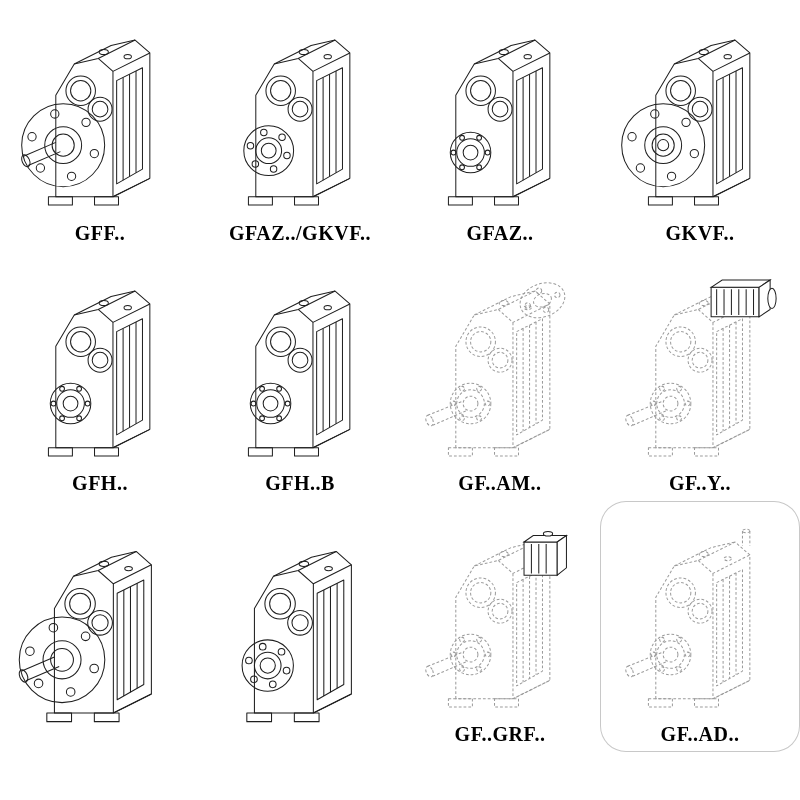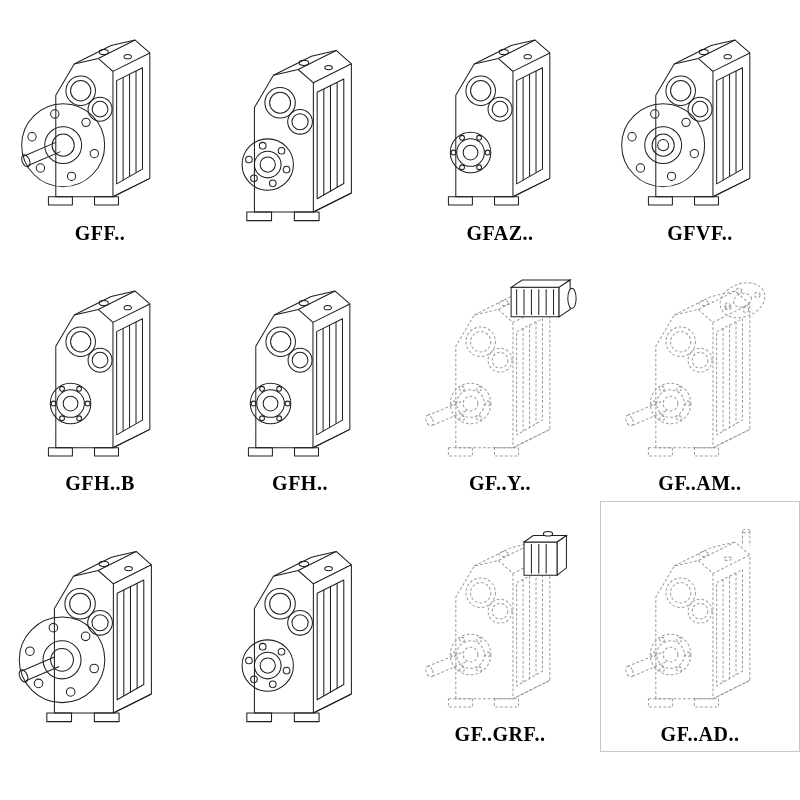--- a/index.html
+++ b/index.html
@@ -7,21 +7,21 @@
   .grid{display:grid;width:800px;height:584px;
         grid-template-columns:repeat(4,1fr);
         grid-template-rows:repeat(3,1fr);}
   figure.cell{margin:0;padding:2px 2px 6px;display:flex;flex-direction:column;
         align-items:center;justify-content:flex-end;}
   .drawing{flex:1;width:100%;display:flex;align-items:center;justify-content:center;min-height:0;}
   .drawing svg{width:97%;height:97%;}
   figcaption.label{font-family:"Liberation Serif",serif;font-weight:700;
         font-size:20px;color:#000;letter-spacing:.5px;white-space:nowrap;line-height:1.2;}
   
-  .grid figure.cell:nth-child(12){box-shadow:inset 0 0 0 1px #c8c8c8;}
+  .grid figure.cell:nth-child(12){box-shadow:inset 0 0 0 1px #c8c8c8;border-radius:26px;}
 </style>
 </head>
 <body>
 
 <div class="page">
   <div class="grid">
 
     <figure class="cell">
       <div class="drawing">
           <svg viewBox="0 0 200 230" xmlns="http://www.w3.org/2000/svg" preserveAspectRatio="xMidYMid meet">
@@ -87,20 +87,21 @@
               <circle cx="71.3" cy="177.8" r="3.5"></circle>
               <circle cx="51.5" cy="172.5" r="3.5"></circle>
               <circle cx="46.2" cy="152.7" r="3.5"></circle>
               <circle cx="60.7" cy="138.2" r="3.5"></circle>
               <circle cx="80.5" cy="143.5" r="3.5"></circle>
               <circle cx="66" cy="158" r="14"></circle>
               <circle cx="66" cy="158" r="8"></circle>
             </g>
           </svg>
         </div>
+      <figcaption class="label">GFAZ../GKVF..</figcaption>
     </figure>
 
     <figure class="cell">
       <div class="drawing">
           <svg viewBox="0 0 200 230" xmlns="http://www.w3.org/2000/svg" preserveAspectRatio="xMidYMid meet">
             <g fill="none" stroke="#1f1f1f" stroke-width="1.1" stroke-linejoin="round">
               <polygon points="52,208 52,98 72,64 98,58 138,38 154,52 154,188 114,208"></polygon>
               <polyline points="98,58 114,72 154,52"></polyline>
               <line x1="114" y1="72" x2="114" y2="208"></line>
               <polyline points="72,64 112,44 138,38"></polyline>
@@ -159,21 +160,57 @@
               <circle cx="35.3" cy="176.8" r="4.5"></circle>
               <circle cx="26.2" cy="142.9" r="4.5"></circle>
               <circle cx="50.9" cy="118.2" r="4.5"></circle>
               <circle cx="84.8" cy="127.3" r="4.5"></circle>
               <circle cx="60" cy="152" r="20"></circle>
               <circle cx="60" cy="152" r="12"></circle>
               <circle cx="60" cy="152" r="6"></circle>
             </g>
           </svg>
         </div>
-      <figcaption class="label">GFVF..</figcaption>
+      <figcaption class="label">GKVF..</figcaption>
+    </figure>
+
+    <figure class="cell">
+      <div class="drawing">
+          <svg viewBox="0 0 200 230" xmlns="http://www.w3.org/2000/svg" preserveAspectRatio="xMidYMid meet">
+            <g fill="none" stroke="#1f1f1f" stroke-width="1.1" stroke-linejoin="round">
+              <polygon points="52,208 52,98 72,64 98,58 138,38 154,52 154,188 114,208"></polygon>
+              <polyline points="98,58 114,72 154,52"></polyline>
+              <line x1="114" y1="72" x2="114" y2="208"></line>
+              <polyline points="72,64 112,44 138,38"></polyline>
+              <line x1="114" y1="208" x2="154" y2="188"></line>
+              <polygon points="44,208 70,208 70,217 44,217"></polygon>
+              <polygon points="94,208 120,208 120,217 94,217"></polygon>
+              <polygon points="118,82 146,68 146,178 118,194"></polygon>
+              <line x1="125" y1="78.5" x2="125" y2="190"></line>
+              <line x1="132" y1="75" x2="132" y2="186"></line>
+              <line x1="139" y1="71.5" x2="139" y2="182"></line>
+              <ellipse cx="104" cy="51" rx="5" ry="2.8"></ellipse>
+              <ellipse cx="130" cy="56" rx="4" ry="2.2"></ellipse>
+              <circle cx="79" cy="93" r="16"></circle>
+              <circle cx="79" cy="93" r="11"></circle>
+              <circle cx="100" cy="113" r="13"></circle>
+              <circle cx="100" cy="113" r="8.5"></circle>
+              <circle cx="68" cy="160" r="22"></circle>
+              <circle cx="68" cy="160" r="15"></circle>
+              <circle cx="68" cy="160" r="8"></circle>
+              <circle cx="86.5" cy="160" r="2.6"></circle>
+              <circle cx="77.3" cy="176" r="2.6"></circle>
+              <circle cx="58.8" cy="176" r="2.6"></circle>
+              <circle cx="49.5" cy="160" r="2.6"></circle>
+              <circle cx="58.8" cy="144" r="2.6"></circle>
+              <circle cx="77.3" cy="144" r="2.6"></circle>
+            </g>
+          </svg>
+        </div>
+      <figcaption class="label">GFH..</figcaption>
     </figure>
 
     <figure class="cell">
       <div class="drawing">
           <svg viewBox="0 0 200 230" xmlns="http://www.w3.org/2000/svg" preserveAspectRatio="xMidYMid meet">
             <g fill="none" stroke="#1f1f1f" stroke-width="1.1" stroke-linejoin="round">
               <polygon points="52,208 52,98 72,64 98,58 138,38 154,52 154,188 114,208"></polygon>
               <polyline points="98,58 114,72 154,52"></polyline>
               <line x1="114" y1="72" x2="114" y2="208"></line>
               <polyline points="72,64 112,44 138,38"></polyline>
@@ -201,51 +238,62 @@
               <circle cx="77.3" cy="144" r="2.6"></circle>
             </g>
           </svg>
         </div>
       <figcaption class="label">GFH..B</figcaption>
     </figure>
 
     <figure class="cell">
       <div class="drawing">
           <svg viewBox="0 0 200 230" xmlns="http://www.w3.org/2000/svg" preserveAspectRatio="xMidYMid meet">
-            <g fill="none" stroke="#1f1f1f" stroke-width="1.1" stroke-linejoin="round">
-              <polygon points="52,208 52,98 72,64 98,58 138,38 154,52 154,188 114,208"></polygon>
-              <polyline points="98,58 114,72 154,52"></polyline>
-              <line x1="114" y1="72" x2="114" y2="208"></line>
-              <polyline points="72,64 112,44 138,38"></polyline>
-              <line x1="114" y1="208" x2="154" y2="188"></line>
-              <polygon points="44,208 70,208 70,217 44,217"></polygon>
-              <polygon points="94,208 120,208 120,217 94,217"></polygon>
-              <polygon points="118,82 146,68 146,178 118,194"></polygon>
-              <line x1="125" y1="78.5" x2="125" y2="190"></line>
-              <line x1="132" y1="75" x2="132" y2="186"></line>
-              <line x1="139" y1="71.5" x2="139" y2="182"></line>
-              <ellipse cx="104" cy="51" rx="5" ry="2.8"></ellipse>
-              <ellipse cx="130" cy="56" rx="4" ry="2.2"></ellipse>
-              <circle cx="79" cy="93" r="16"></circle>
-              <circle cx="79" cy="93" r="11"></circle>
-              <circle cx="100" cy="113" r="13"></circle>
-              <circle cx="100" cy="113" r="8.5"></circle>
-              <circle cx="68" cy="160" r="22"></circle>
-              <circle cx="68" cy="160" r="15"></circle>
-              <circle cx="68" cy="160" r="8"></circle>
-              <circle cx="86.5" cy="160" r="2.6"></circle>
-              <circle cx="77.3" cy="176" r="2.6"></circle>
-              <circle cx="58.8" cy="176" r="2.6"></circle>
-              <circle cx="49.5" cy="160" r="2.6"></circle>
-              <circle cx="58.8" cy="144" r="2.6"></circle>
-              <circle cx="77.3" cy="144" r="2.6"></circle>
-            </g>
-          </svg>
-        </div>
-      <figcaption class="label">GFH..</figcaption>
+            <g fill="none" stroke="#9b9b9b" stroke-width="1.1" stroke-linejoin="round" stroke-dasharray="3 2.2">
+              <polygon points="52,208 52,98 72,64 98,58 138,38 154,52 154,188 114,208"></polygon>
+              <polyline points="98,58 114,72 154,52"></polyline>
+              <line x1="114" y1="72" x2="114" y2="208"></line>
+              <polyline points="72,64 112,44 138,38"></polyline>
+              <line x1="114" y1="208" x2="154" y2="188"></line>
+              <polygon points="44,208 70,208 70,217 44,217"></polygon>
+              <polygon points="94,208 120,208 120,217 94,217"></polygon>
+              <polygon points="118,82 146,68 146,178 118,194"></polygon>
+              <line x1="125" y1="78.5" x2="125" y2="190"></line>
+              <line x1="132" y1="75" x2="132" y2="186"></line>
+              <line x1="139" y1="71.5" x2="139" y2="182"></line>
+              <ellipse cx="104" cy="51" rx="5" ry="2.8"></ellipse>
+              <ellipse cx="130" cy="56" rx="4" ry="2.2"></ellipse>
+              <circle cx="79" cy="93" r="16"></circle>
+              <circle cx="79" cy="93" r="11"></circle>
+              <circle cx="100" cy="113" r="13"></circle>
+              <circle cx="100" cy="113" r="8.5"></circle>
+              <circle cx="68" cy="160" r="22"></circle>
+              <circle cx="68" cy="160" r="15"></circle>
+              <circle cx="68" cy="160" r="8"></circle>
+              <circle cx="86.5" cy="160" r="2.6"></circle>
+              <circle cx="77.3" cy="176" r="2.6"></circle>
+              <circle cx="58.8" cy="176" r="2.6"></circle>
+              <circle cx="49.5" cy="160" r="2.6"></circle>
+              <circle cx="58.8" cy="144" r="2.6"></circle>
+              <circle cx="77.3" cy="144" r="2.6"></circle>
+              <line x1="58" y1="158" x2="21" y2="173"></line>
+              <line x1="63" y1="168" x2="26" y2="184"></line>
+              <ellipse cx="23.5" cy="178.5" rx="3.6" ry="6" transform="rotate(-23 23.5 178.5)"></ellipse>
+            </g>
+            <g fill="none" stroke="#9b9b9b" stroke-width="1.1" stroke-dasharray="3 2.2">
+              <ellipse cx="146" cy="48" rx="25" ry="18" transform="rotate(-20 146 48)"></ellipse>
+              <ellipse cx="146" cy="48" rx="10" ry="7" transform="rotate(-20 146 48)"></ellipse>
+              <circle cx="162" cy="42.2" r="3"></circle>
+              <circle cx="130" cy="53.8" r="3"></circle>
+              <circle cx="149.8" cy="58.3" r="3"></circle>
+              <circle cx="142.2" cy="37.7" r="3"></circle>
+            </g>
+          </svg>
+        </div>
+      <figcaption class="label">GF..AM..</figcaption>
     </figure>
 
     <figure class="cell">
       <div class="drawing">
           <svg viewBox="0 0 200 230" xmlns="http://www.w3.org/2000/svg" preserveAspectRatio="xMidYMid meet">
             <g fill="none" stroke="#9b9b9b" stroke-width="1.1" stroke-linejoin="round" stroke-dasharray="3 2.2">
               <polygon points="52,208 52,98 72,64 98,58 138,38 154,52 154,188 114,208"></polygon>
               <polyline points="98,58 114,72 154,52"></polyline>
               <line x1="114" y1="72" x2="114" y2="208"></line>
               <polyline points="72,64 112,44 138,38"></polyline>
@@ -283,67 +331,20 @@
               <line x1="126" y1="36" x2="126" y2="64"></line>
               <line x1="134" y1="36" x2="134" y2="64"></line>
               <line x1="142" y1="36" x2="142" y2="64"></line>
               <line x1="150" y1="36" x2="150" y2="64"></line>
               <line x1="158" y1="36" x2="158" y2="64"></line>
               <ellipse cx="178" cy="46" rx="4.5" ry="11" fill="#fff"></ellipse>
             </g>
           </svg>
         </div>
       <figcaption class="label">GF..Y..</figcaption>
-    </figure>
-
-    <figure class="cell">
-      <div class="drawing">
-          <svg viewBox="0 0 200 230" xmlns="http://www.w3.org/2000/svg" preserveAspectRatio="xMidYMid meet">
-            <g fill="none" stroke="#9b9b9b" stroke-width="1.1" stroke-linejoin="round" stroke-dasharray="3 2.2">
-              <polygon points="52,208 52,98 72,64 98,58 138,38 154,52 154,188 114,208"></polygon>
-              <polyline points="98,58 114,72 154,52"></polyline>
-              <line x1="114" y1="72" x2="114" y2="208"></line>
-              <polyline points="72,64 112,44 138,38"></polyline>
-              <line x1="114" y1="208" x2="154" y2="188"></line>
-              <polygon points="44,208 70,208 70,217 44,217"></polygon>
-              <polygon points="94,208 120,208 120,217 94,217"></polygon>
-              <polygon points="118,82 146,68 146,178 118,194"></polygon>
-              <line x1="125" y1="78.5" x2="125" y2="190"></line>
-              <line x1="132" y1="75" x2="132" y2="186"></line>
-              <line x1="139" y1="71.5" x2="139" y2="182"></line>
-              <ellipse cx="104" cy="51" rx="5" ry="2.8"></ellipse>
-              <ellipse cx="130" cy="56" rx="4" ry="2.2"></ellipse>
-              <circle cx="79" cy="93" r="16"></circle>
-              <circle cx="79" cy="93" r="11"></circle>
-              <circle cx="100" cy="113" r="13"></circle>
-              <circle cx="100" cy="113" r="8.5"></circle>
-              <circle cx="68" cy="160" r="22"></circle>
-              <circle cx="68" cy="160" r="15"></circle>
-              <circle cx="68" cy="160" r="8"></circle>
-              <circle cx="86.5" cy="160" r="2.6"></circle>
-              <circle cx="77.3" cy="176" r="2.6"></circle>
-              <circle cx="58.8" cy="176" r="2.6"></circle>
-              <circle cx="49.5" cy="160" r="2.6"></circle>
-              <circle cx="58.8" cy="144" r="2.6"></circle>
-              <circle cx="77.3" cy="144" r="2.6"></circle>
-              <line x1="58" y1="158" x2="21" y2="173"></line>
-              <line x1="63" y1="168" x2="26" y2="184"></line>
-              <ellipse cx="23.5" cy="178.5" rx="3.6" ry="6" transform="rotate(-23 23.5 178.5)"></ellipse>
-            </g>
-            <g fill="none" stroke="#9b9b9b" stroke-width="1.1" stroke-dasharray="3 2.2">
-              <ellipse cx="146" cy="48" rx="25" ry="18" transform="rotate(-20 146 48)"></ellipse>
-              <ellipse cx="146" cy="48" rx="10" ry="7" transform="rotate(-20 146 48)"></ellipse>
-              <circle cx="162" cy="42.2" r="3"></circle>
-              <circle cx="130" cy="53.8" r="3"></circle>
-              <circle cx="149.8" cy="58.3" r="3"></circle>
-              <circle cx="142.2" cy="37.7" r="3"></circle>
-            </g>
-          </svg>
-        </div>
-      <figcaption class="label">GF..AM..</figcaption>
     </figure>
 
     <figure class="cell">
       <div class="drawing">
           <svg viewBox="0 0 200 230" xmlns="http://www.w3.org/2000/svg" preserveAspectRatio="xMidYMid meet">
             <g fill="none" stroke="#1f1f1f" stroke-width="1.1" stroke-linejoin="round">
               <polygon points="52,208 52,98 72,64 98,58 138,38 154,52 154,188 114,208"></polygon>
               <polyline points="98,58 114,72 154,52"></polyline>
               <line x1="114" y1="72" x2="114" y2="208"></line>
               <polyline points="72,64 112,44 138,38"></polyline>

